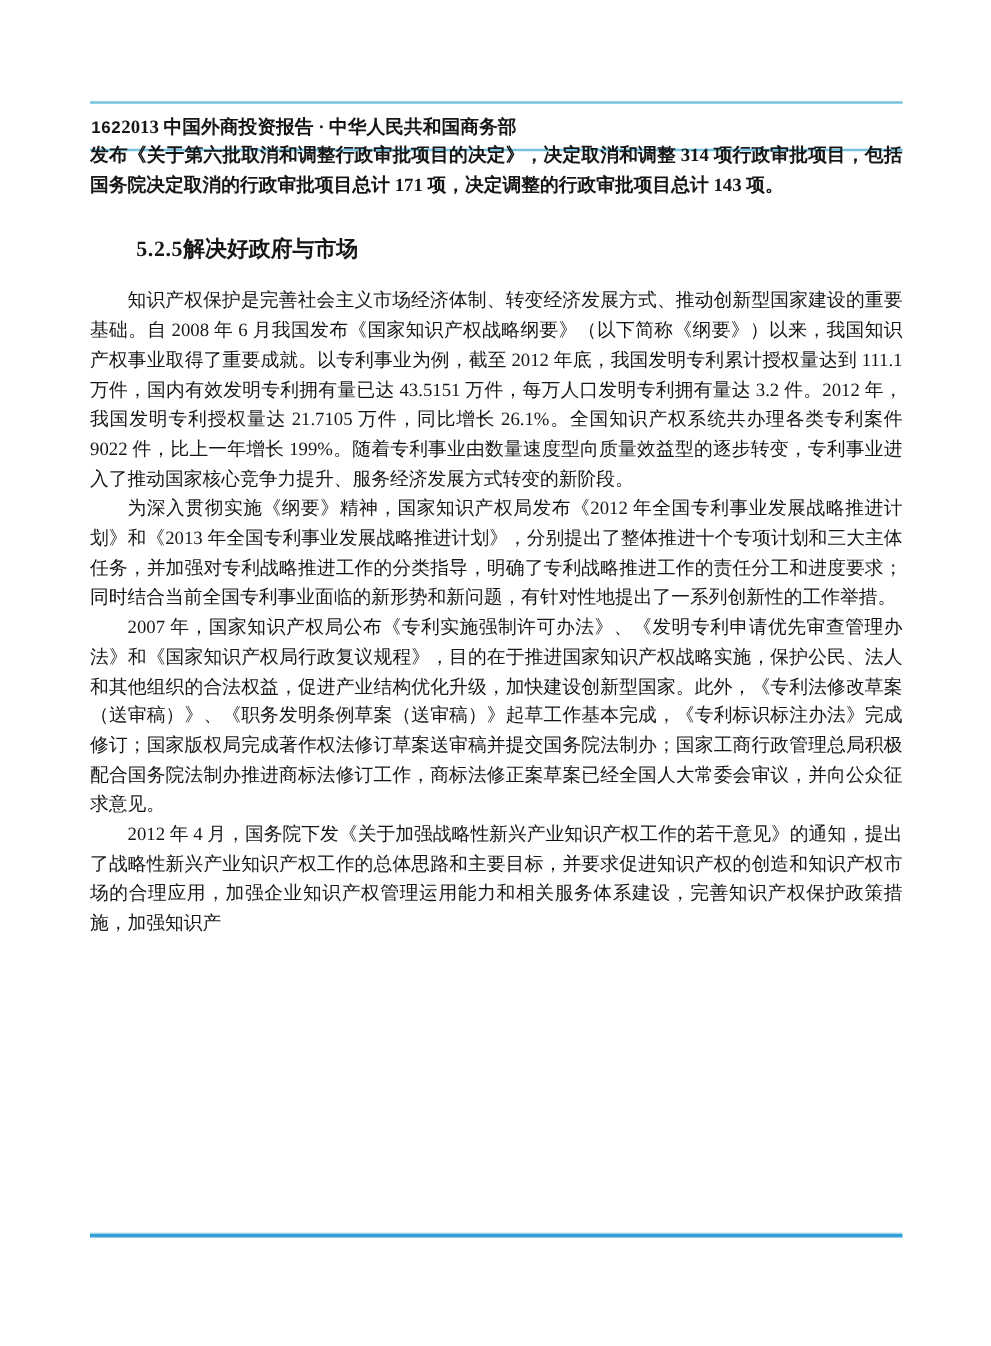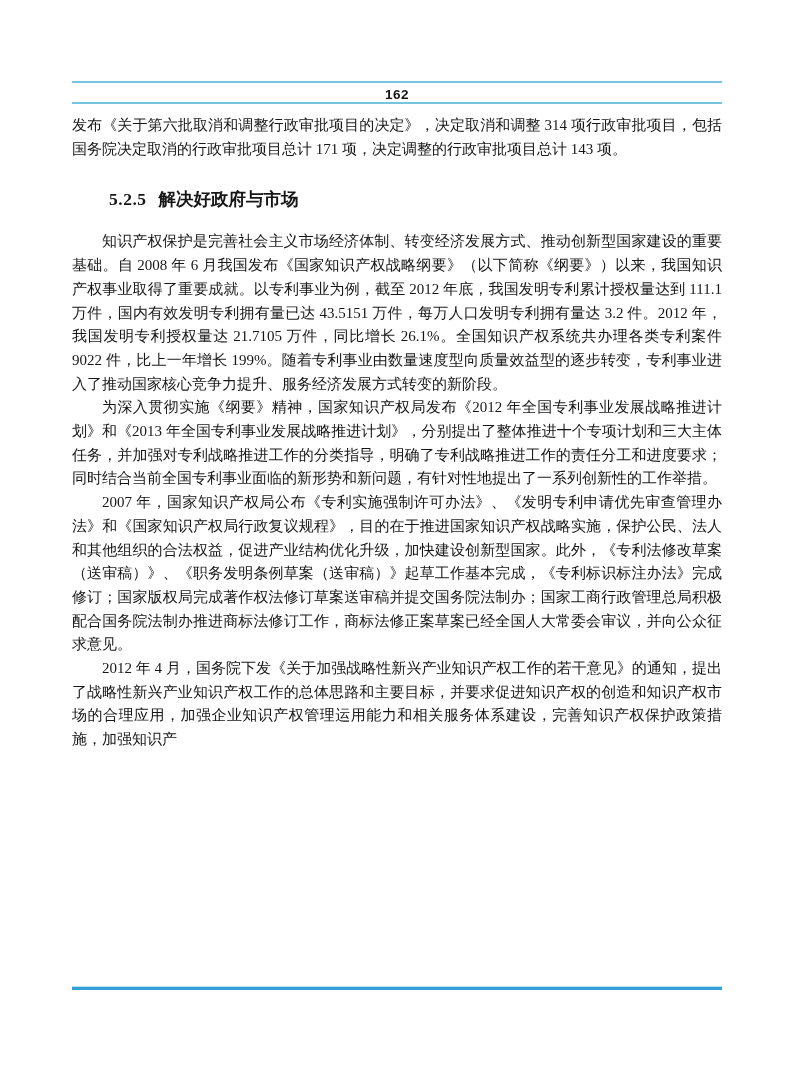--- a/index.html
+++ b/index.html
@@ -25,25 +25,24 @@
     left: 72px;
     top: 81px;
     width: 650px;
   }
   .rule {
     height: 2px;
     background: #76c4e0;
   }
   .header-row {
     display: flex;
-    justify-content: flex-end;
+    justify-content: flex-start;
     align-items: center;
-    height: 19px;
+    height: 36px;
     padding: 0 1px;
-    flex-direction: column;
   }
   .page-num {
     font-family: "Liberation Sans", "DejaVu Sans", sans-serif;
     font-weight: bold;
     font-size: 13.5px;
     letter-spacing: 0.5px;
   }
   .header-title {
     font-weight: bold;
     font-size: 15px;
@@ -60,31 +59,32 @@
     line-height: 23.7px;
     text-align: justify;
     text-justify: inter-ideograph;
   }
   .para {
     margin: 0;
     text-indent: 2em;
   }
   .para.no-indent {
     text-indent: 0;
+    font-weight: bold;
   }
   .section-heading {
     margin: 25px 0 18px 0;
     padding-left: 37px;
     font-weight: bold;
     font-size: 17.5px;
     line-height: 26px;
     text-align: left;
   }
   .section-heading .num {
-    margin-right: 12px;
+    margin-right: 0;
     letter-spacing: 0.5px;
   }
   
   .footer-rule {
     position: absolute;
     left: 72px;
     top: 986px;
     width: 650px;
   }
   .footer-rule .light {
@@ -98,20 +98,21 @@
 </style>
 </head>
 <body>
 
 <div class="page">
 
   <div class="page-header">
     <div class="rule"></div>
     <div class="header-row">
       <span class="page-num">162</span>
+      <span class="header-title">2013 中国外商投资报告 · 中华人民共和国商务部</span>
     </div>
     <div class="rule"></div>
   </div>
 
   <div class="content">
     <p class="para no-indent">发布《关于第六批取消和调整行政审批项目的决定》，决定取消和调整 314 项行政审批项目，包括国务院决定取消的行政审批项目总计 171 项，决定调整的行政审批项目总计 143 项。</p>
 
     <h3 class="section-heading">
       <span class="num">5.2.5</span><span>解决好政府与市场</span>
     </h3>

